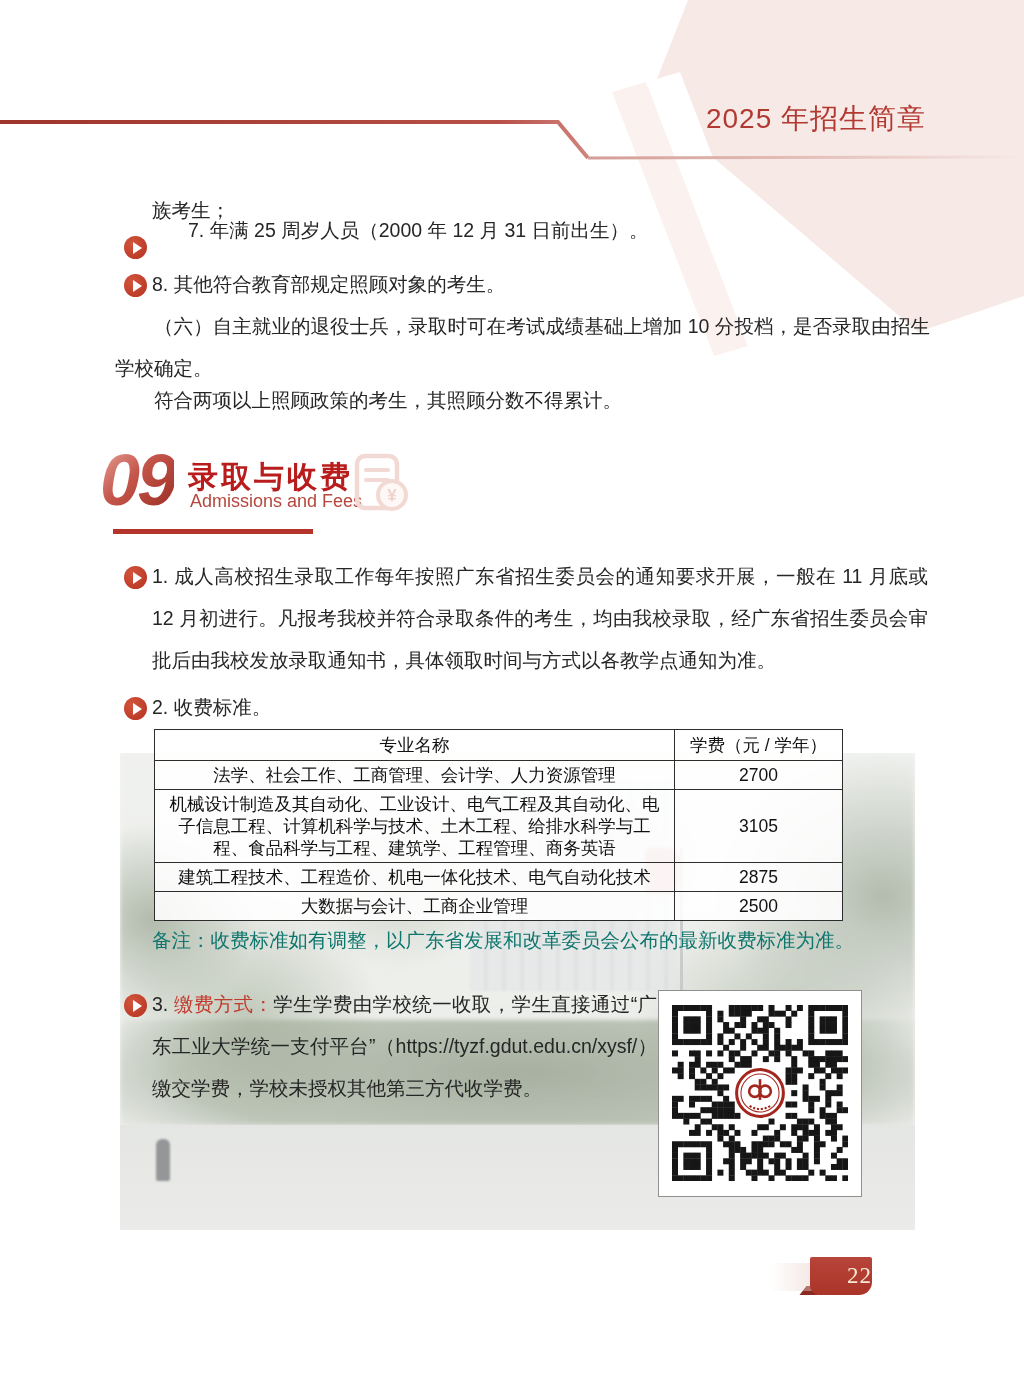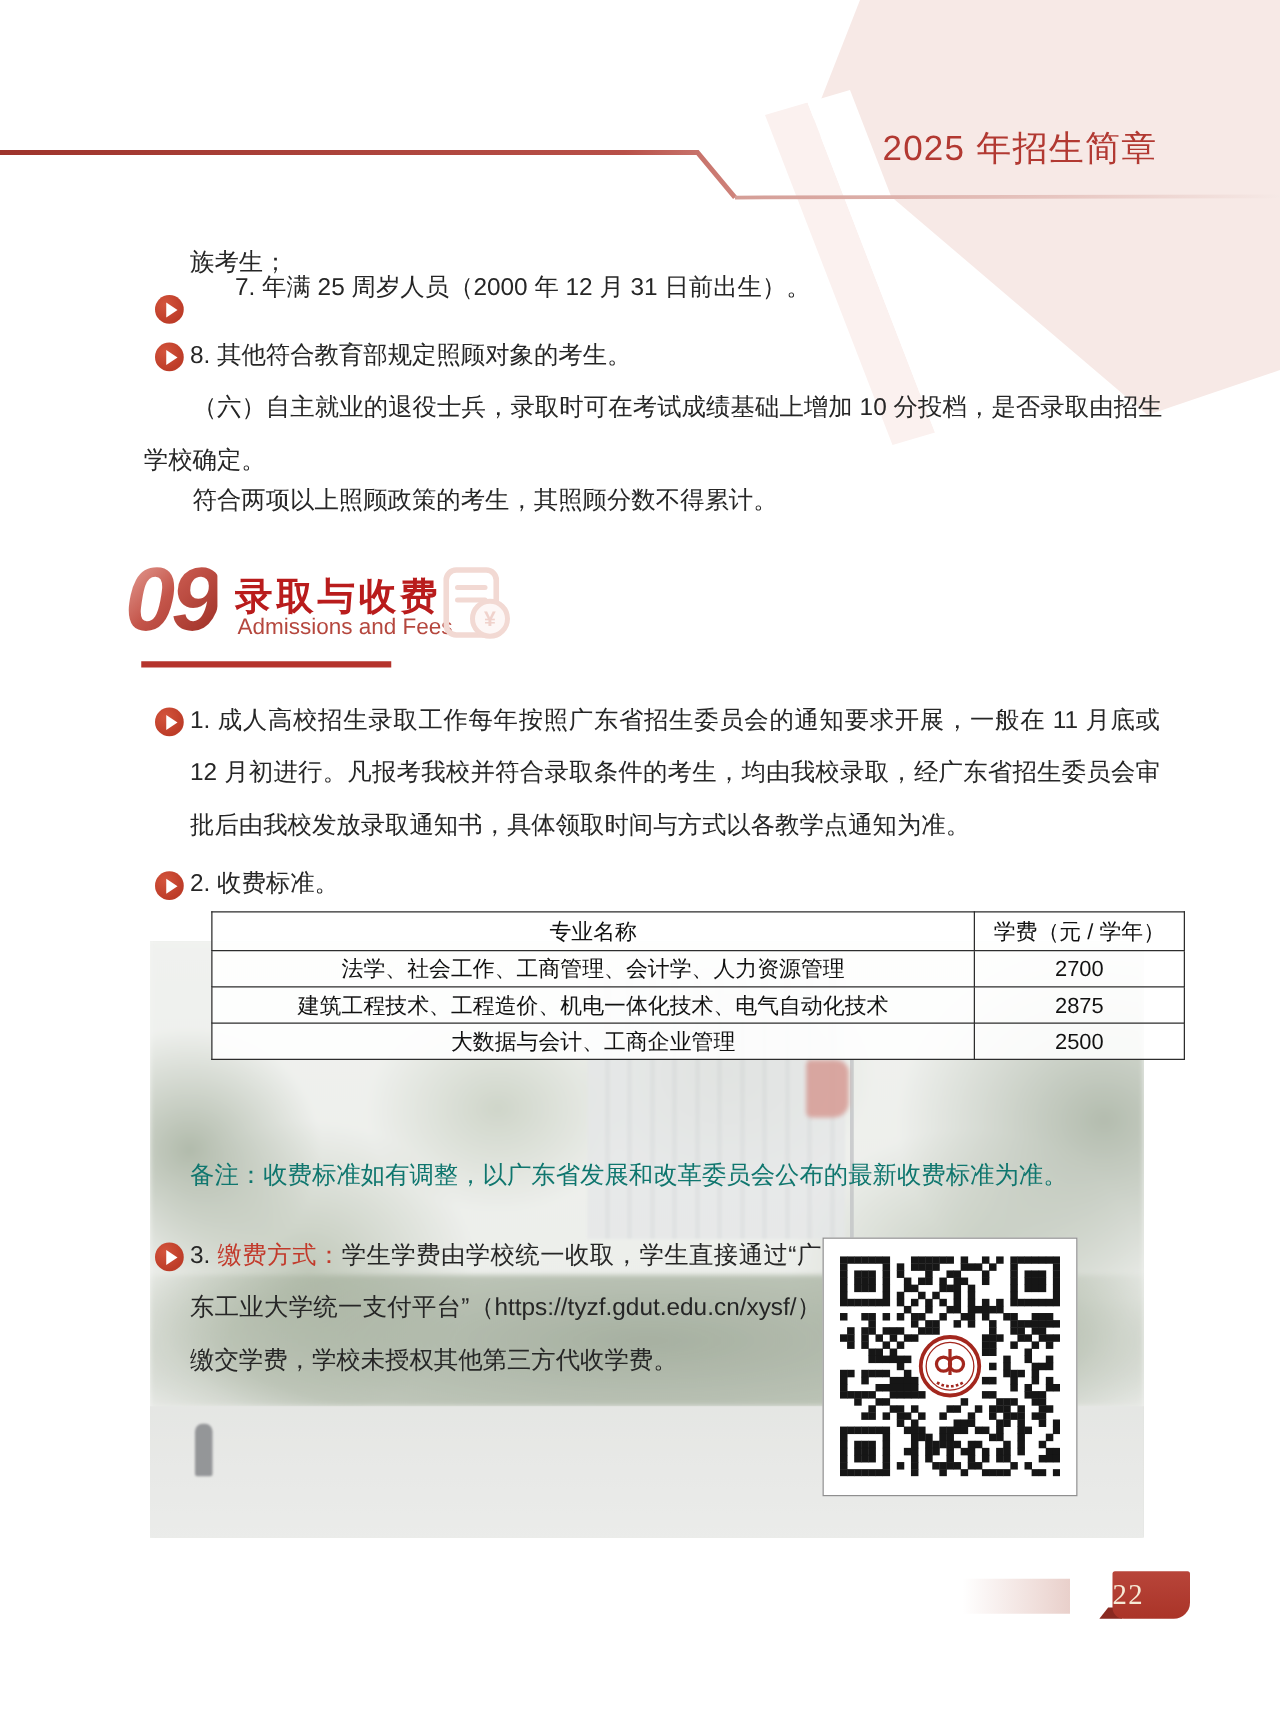--- a/index.html
+++ b/index.html
@@ -67,41 +67,41 @@
       border-radius:4px 10px 12px 4px;filter:blur(1.5px);opacity:.85;}
   .photo .flagpole{position:absolute;left:70.5%;top:20%;width:3px;height:58%;background:#8e9296;opacity:.8;}
   .photo .hedge{position:absolute;left:0;top:56%;width:100%;height:22%;filter:blur(2px);
       background:radial-gradient(60% 100% at 50% 50%, rgba(60,82,48,.8), rgba(74,96,58,.55) 70%, transparent 100%);}
   .photo .ground{position:absolute;left:0;top:78%;width:100%;height:22%;background:linear-gradient(#cfd1cd,#dadcd8);}
   .photo .person{position:absolute;left:4.5%;top:81%;width:14px;height:42px;background:#3a3d42;
       border-radius:6px 6px 2px 2px;filter:blur(1px);}
   .photo .fade{position:absolute;inset:0;background:rgba(255,255,255,.46);}
 
   
-  table.fee{position:absolute;left:169px;top:729px;width:779px;border-collapse:collapse;
+  table.fee{position:absolute;left:154px;top:729px;width:689px;border-collapse:collapse;
     table-layout:fixed;background:rgba(255,255,255,.88);}
   table.fee th,table.fee td{border:1.7px solid #2d2d2d;text-align:center;vertical-align:middle;
     font-size:17.5px;font-weight:400;color:#111;line-height:22px;padding:3px 8px;}
   table.fee th{height:24px;}
   table.fee .fee-col{width:151px;text-align:center;}
   #note{left:152px;top:920px;width:780px;font-size:19.5px;line-height:40px;color:#0f766e;}
 
   
   #b3{left:124px;top:994px;} #p3{left:152px;top:983px;width:505px;}
   .red-label{color:#c23a2b;}
   .qr-card{left:658px;top:990px;width:204px;height:207px;background:#ffffff;
     border:1px solid #8f8f8f;box-sizing:border-box;}
   .qr-box{position:absolute;left:13px;top:14px;width:176px;height:176px;}
   .qr-logo{position:absolute;left:50%;top:50%;transform:translate(-50%,-50%);}
 
   
   .footer-bar{left:770px;top:1263px;width:86px;height:28px;
     background:linear-gradient(90deg,rgba(238,221,218,0) 0%,#e9d0cb 100%);}
-  .page-tab{left:890px;top:1257px;width:62px;height:38px;background:linear-gradient(180deg,#b8453a,#aa3428);
-    border-radius:2px 2px 13px 9px;display:flex;align-items:center;justify-content:flex-start;}
+  .page-tab{left:810px;top:1257px;width:62px;height:38px;background:linear-gradient(180deg,#b8453a,#aa3428);
+    border-radius:2px 2px 13px 9px;display:flex;align-items:center;justify-content:flex-end;}
   .page-tab::before{content:"";position:absolute;left:-7px;bottom:0;width:18px;height:9px;
     background:#8a2a21;transform:skewX(-38deg);z-index:-1;}
   .page-num{font-family:"Liberation Serif","DejaVu Serif",serif;font-size:23px;color:#f6ead6;letter-spacing:1px;}
 </style>
 </head>
 <body>
 
 <div class="abs deco-slab"></div>
 <div class="abs deco-stripe-pale"></div>
 <div class="abs deco-stripe-white"></div>
@@ -164,20 +164,24 @@
   <thead>
     <tr>
       <th>专业名称</th>
       <th class="fee-col">学费（元 / 学年）</th>
     </tr>
   </thead>
   <tbody id="fee-body">
       <tr>
         <td>法学、社会工作、工商管理、会计学、人力资源管理</td>
         <td class="fee-col">2700</td>
+      </tr>
+      <tr>
+        <td>机械设计制造及其自动化、工业设计、电气工程及其自动化、电子信息工程、计算机科学与技术、土木工程、给排水科学与工程、食品科学与工程、建筑学、工程管理、商务英语</td>
+        <td class="fee-col">3105</td>
       </tr>
       <tr>
         <td>建筑工程技术、工程造价、机电一体化技术、电气自动化技术</td>
         <td class="fee-col">2875</td>
       </tr>
       <tr>
         <td>大数据与会计、工商企业管理</td>
         <td class="fee-col">2500</td>
       </tr>
     </tbody>

